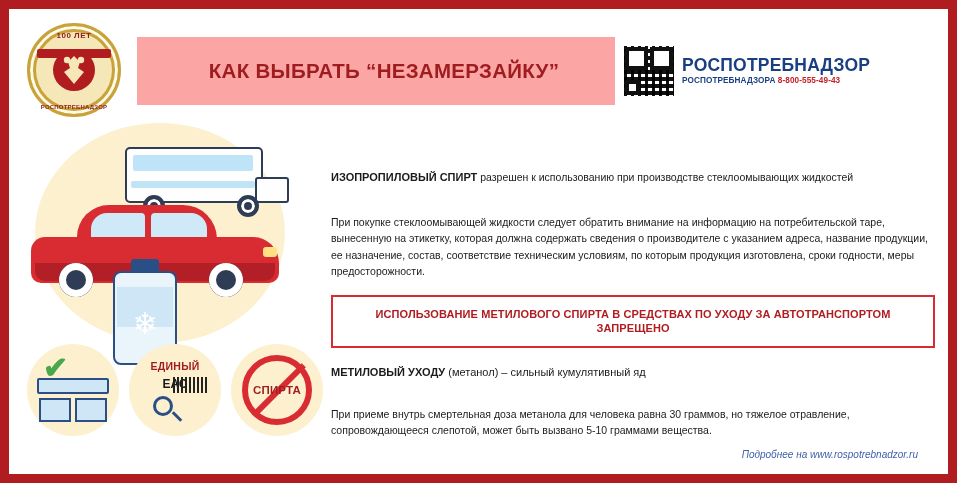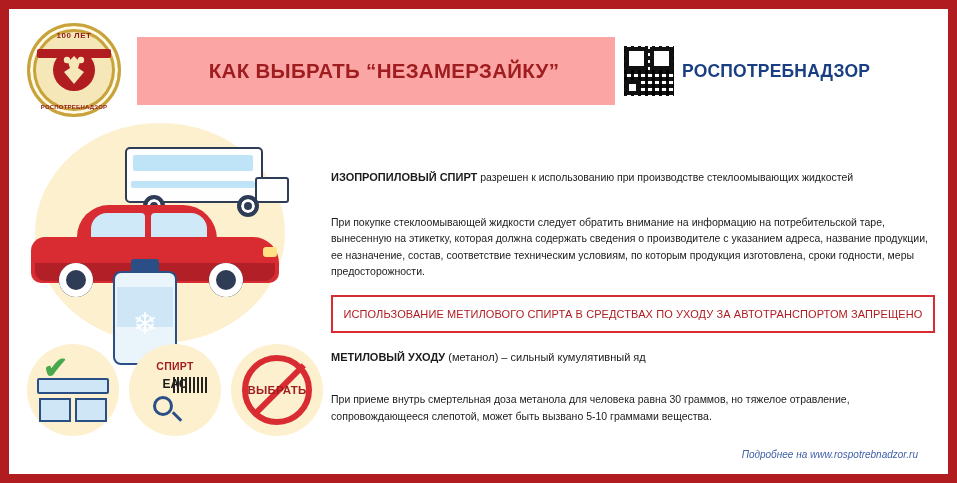--- a/index.html
+++ b/index.html
@@ -423,21 +423,21 @@
   .para.third { margin-bottom: 16px; }
 
   .warning {
     border: 2px solid #d92c32;
     padding: 10px 10px;
     margin: 4px 0 18px 0;
     text-align: center;
   }
   .warning-text {
     font-size: 11px;
-    font-weight: normal;
+    font-weight: bold;
     color: #b01c20;
     letter-spacing: .1px;
     line-height: 1.3;
   }
 
   .meth-title {
     font-size: 11px;
     color: #1b1b1b;
     margin-bottom: 6px;
   }
@@ -472,20 +472,24 @@
   </div>
 
   <div class="header">
     <div class="header-title">КАК ВЫБРАТЬ “НЕЗАМЕРЗАЙКУ”</div>
     <div class="header-right">
       <div class="qr">
         <div class="qr-b"></div>
       </div>
       <div class="brand">
         <div class="brand-name">РОСПОТРЕБНАДЗОР</div>
+        <div class="brand-sub2">
+          <span>РОСПОТРЕБНАДЗОРА</span>
+          <span class="brand-phone">8-800-555-49-43</span>
+        </div>
       </div>
     </div>
   </div>
 
   <div class="illustration">
     <div class="blob"></div>
 
     <div class="truck">
       <div class="truck-body"></div>
       <div class="truck-win"></div>
@@ -517,29 +521,29 @@
       <div class="icon-circle ic1">
         <div class="check">✔</div>
         <div class="shelf">
           <div class="shelf-box sb1"></div>
           <div class="shelf-box sb2"></div>
           <div class="shelf-box sb3"></div>
         </div>
       </div>
 
       <div class="icon-circle ic2">
-        <div class="sostav-label">СПИРТ</div>
+        <div class="sostav-label">ЕДИНЫЙ</div>
         <div class="eac">ЕАС</div>
         <div class="barcode"></div>
         <div class="magnifier"></div>
       </div>
 
       <div class="icon-circle ic3">
         <div class="ban"></div>
-        <div class="methanol-word">ВЫБРАТЬ</div>
+        <div class="methanol-word">СПИРТА</div>
       </div>
     </div>
   </div>
 
   <div class="content">
     <div class="para first">
       <strong>ИЗОПРОПИЛОВЫЙ СПИРТ</strong><span> разрешен к использованию при производстве стеклоомывающих жидкостей</span>
     </div>
 
 

